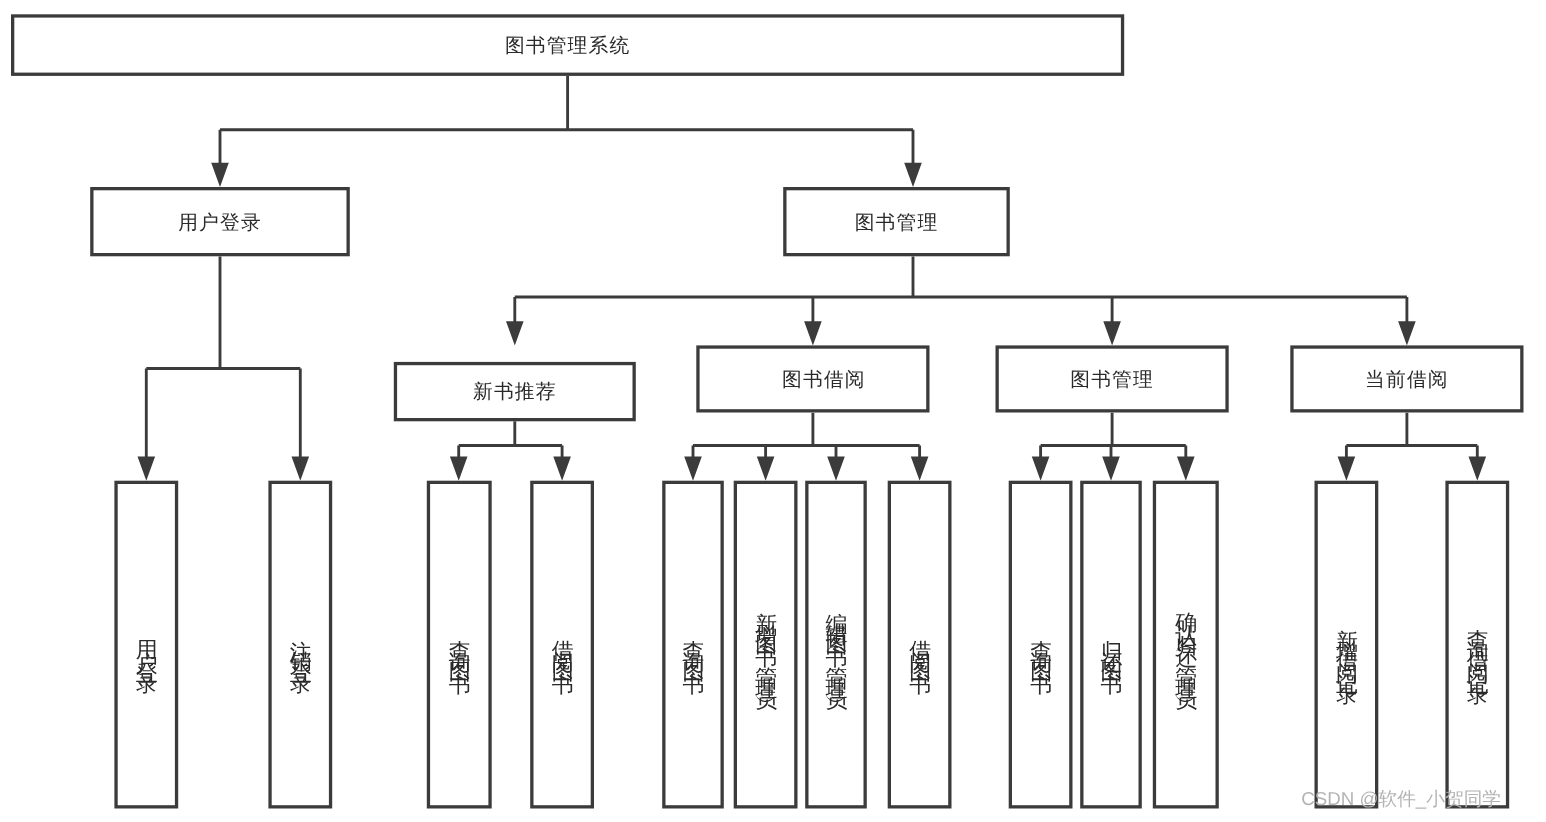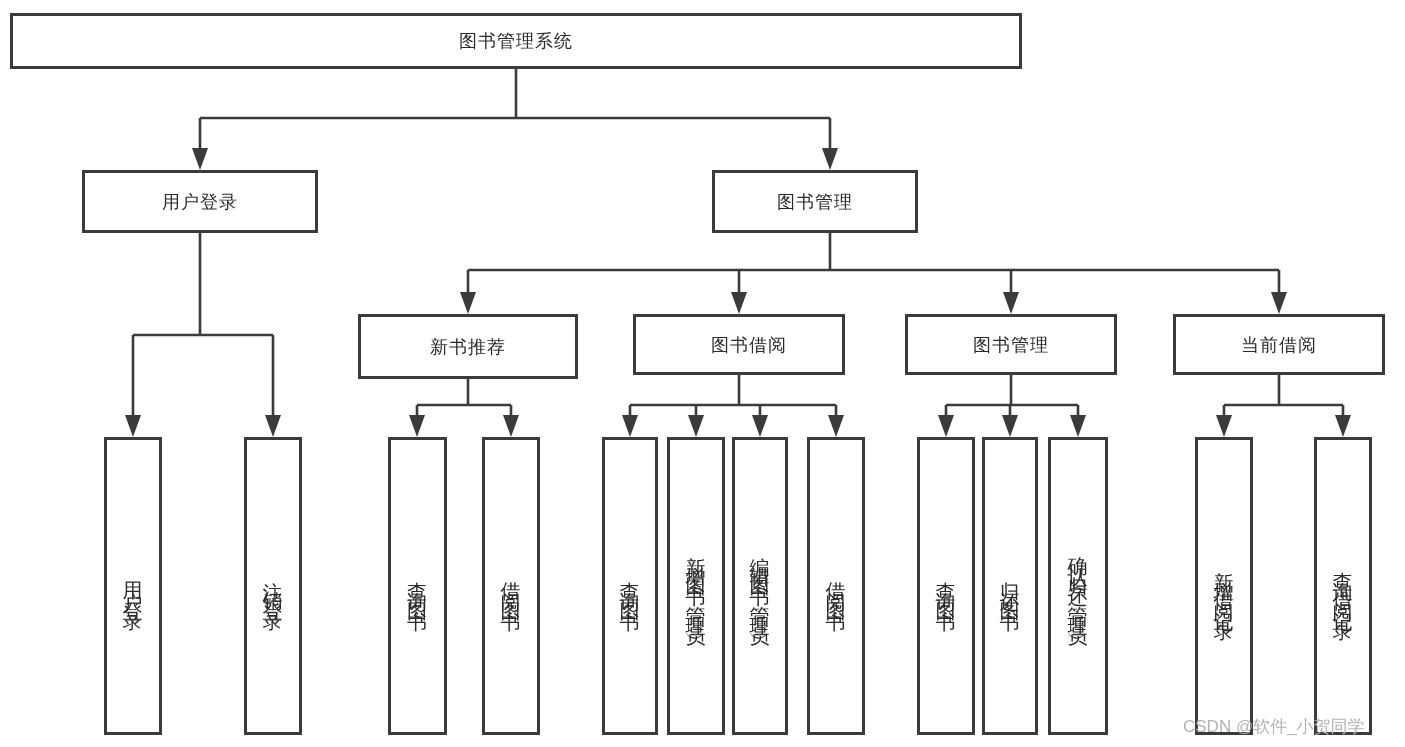--- a/index.html
+++ b/index.html
@@ -104,21 +104,21 @@
     <span class="hlabel">图书管理系统</span>
   </div>
 
   <div class="node hnode" style="left:82px; top:170px; width:236px; height:63px;">
     <span class="hlabel">用户登录</span>
   </div>
   <div class="node hnode" style="left:712px; top:170px; width:206px; height:63px;text-align:right;">
     <span class="hlabel">图书管理</span>
   </div>
 
-  <div class="node hnode" style="left:358px; top:314px; width:220px; height:65px;">
+  <div class="node hnode" style="left:358px; top:329px; width:220px; height:54px;">
     <span class="hlabel">新书推荐</span>
   </div>
   <div class="node hnode" style="left:633px; top:314px; width:212px; height:61px;padding-left:20px;">
     <span class="hlabel">图书借阅</span>
   </div>
   <div class="node hnode" style="left:905px; top:314px; width:212px; height:61px;">
     <span class="hlabel">图书管理</span>
   </div>
   <div class="node hnode" style="left:1173px; top:314px; width:212px; height:61px;">
     <span class="hlabel">当前借阅</span>

